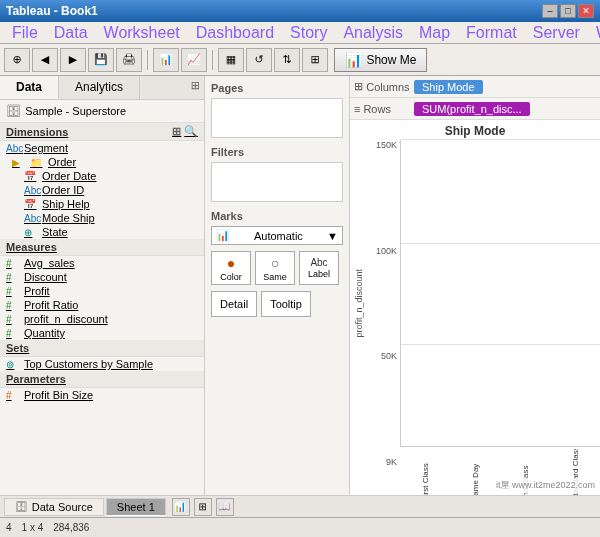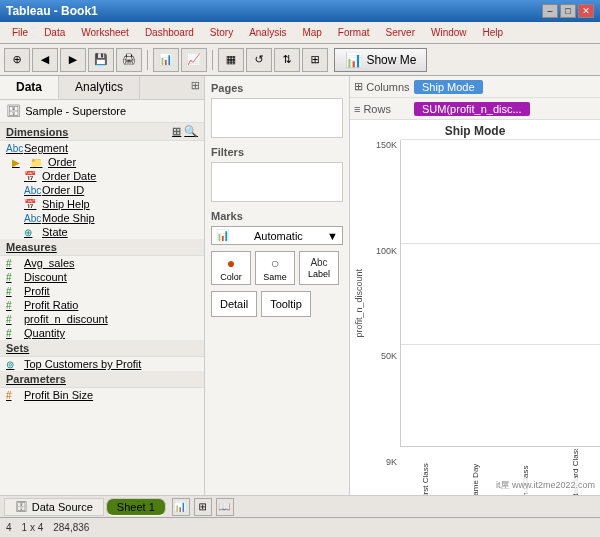--- a/index.html
+++ b/index.html
@@ -30,23 +30,23 @@
     .menu-bar {
       background: #f0ede8;
       height: 22px;
       display: flex;
       align-items: center;
       border-bottom: 1px solid #aaa;
       padding: 0 4px;
     }
     .menu-item {
       padding: 2px 8px;
-      font-size: 10px;
-      cursor: pointer;
-      color: #b91c1c;
+      font-size: 16px;
+      cursor: pointer;
+      color: #8b5cf6;
     }
 
     
     .toolbar {
       background: #f0ede8;
       height: 32px;
       display: flex;
       align-items: center;
       border-bottom: 1px solid #aaa;
       padding: 0 4px;
@@ -334,23 +334,22 @@
       height: 18px;
       padding: 0 10px;
       font-size: 11px;
       display: flex;
       align-items: center;
       cursor: pointer;
       border: 1px solid #ccc;
       background: #f0ede8;
     }
     .bottom-tab.active {
-      background: #4d7c0f;
+      background: #a3a3a3;
       border-bottom: 1px solid white;
-      border-radius: 7px;
     }
     .bottom-tab-icon { margin-right: 4px; color: #666; font-size: 10px; }
     .bottom-nav-icons {
       display: flex;
       gap: 4px;
       margin-left: 4px;
     }
     .bottom-nav-btn {
       width: 18px; height: 18px;
       border: 1px solid #aaa;
@@ -507,21 +506,21 @@
       <div class="field-item">
         <span class="field-icon green">#</span>
         <span>Quantity</span>
       </div>
 
       <div class="section-header">
         <span>Sets</span>
       </div>
       <div class="field-item">
         <span class="field-icon teal">⊚</span>
-        <span>Top Customers by Profit</span>
+        <span>Top Customers by Sample</span>
       </div>
 
       <div class="section-header">
         <span>Parameters</span>
       </div>
       <div class="field-item">
         <span class="field-icon orange">#</span>
         <span>Profit Bin Size</span>
       </div>
     </div>

